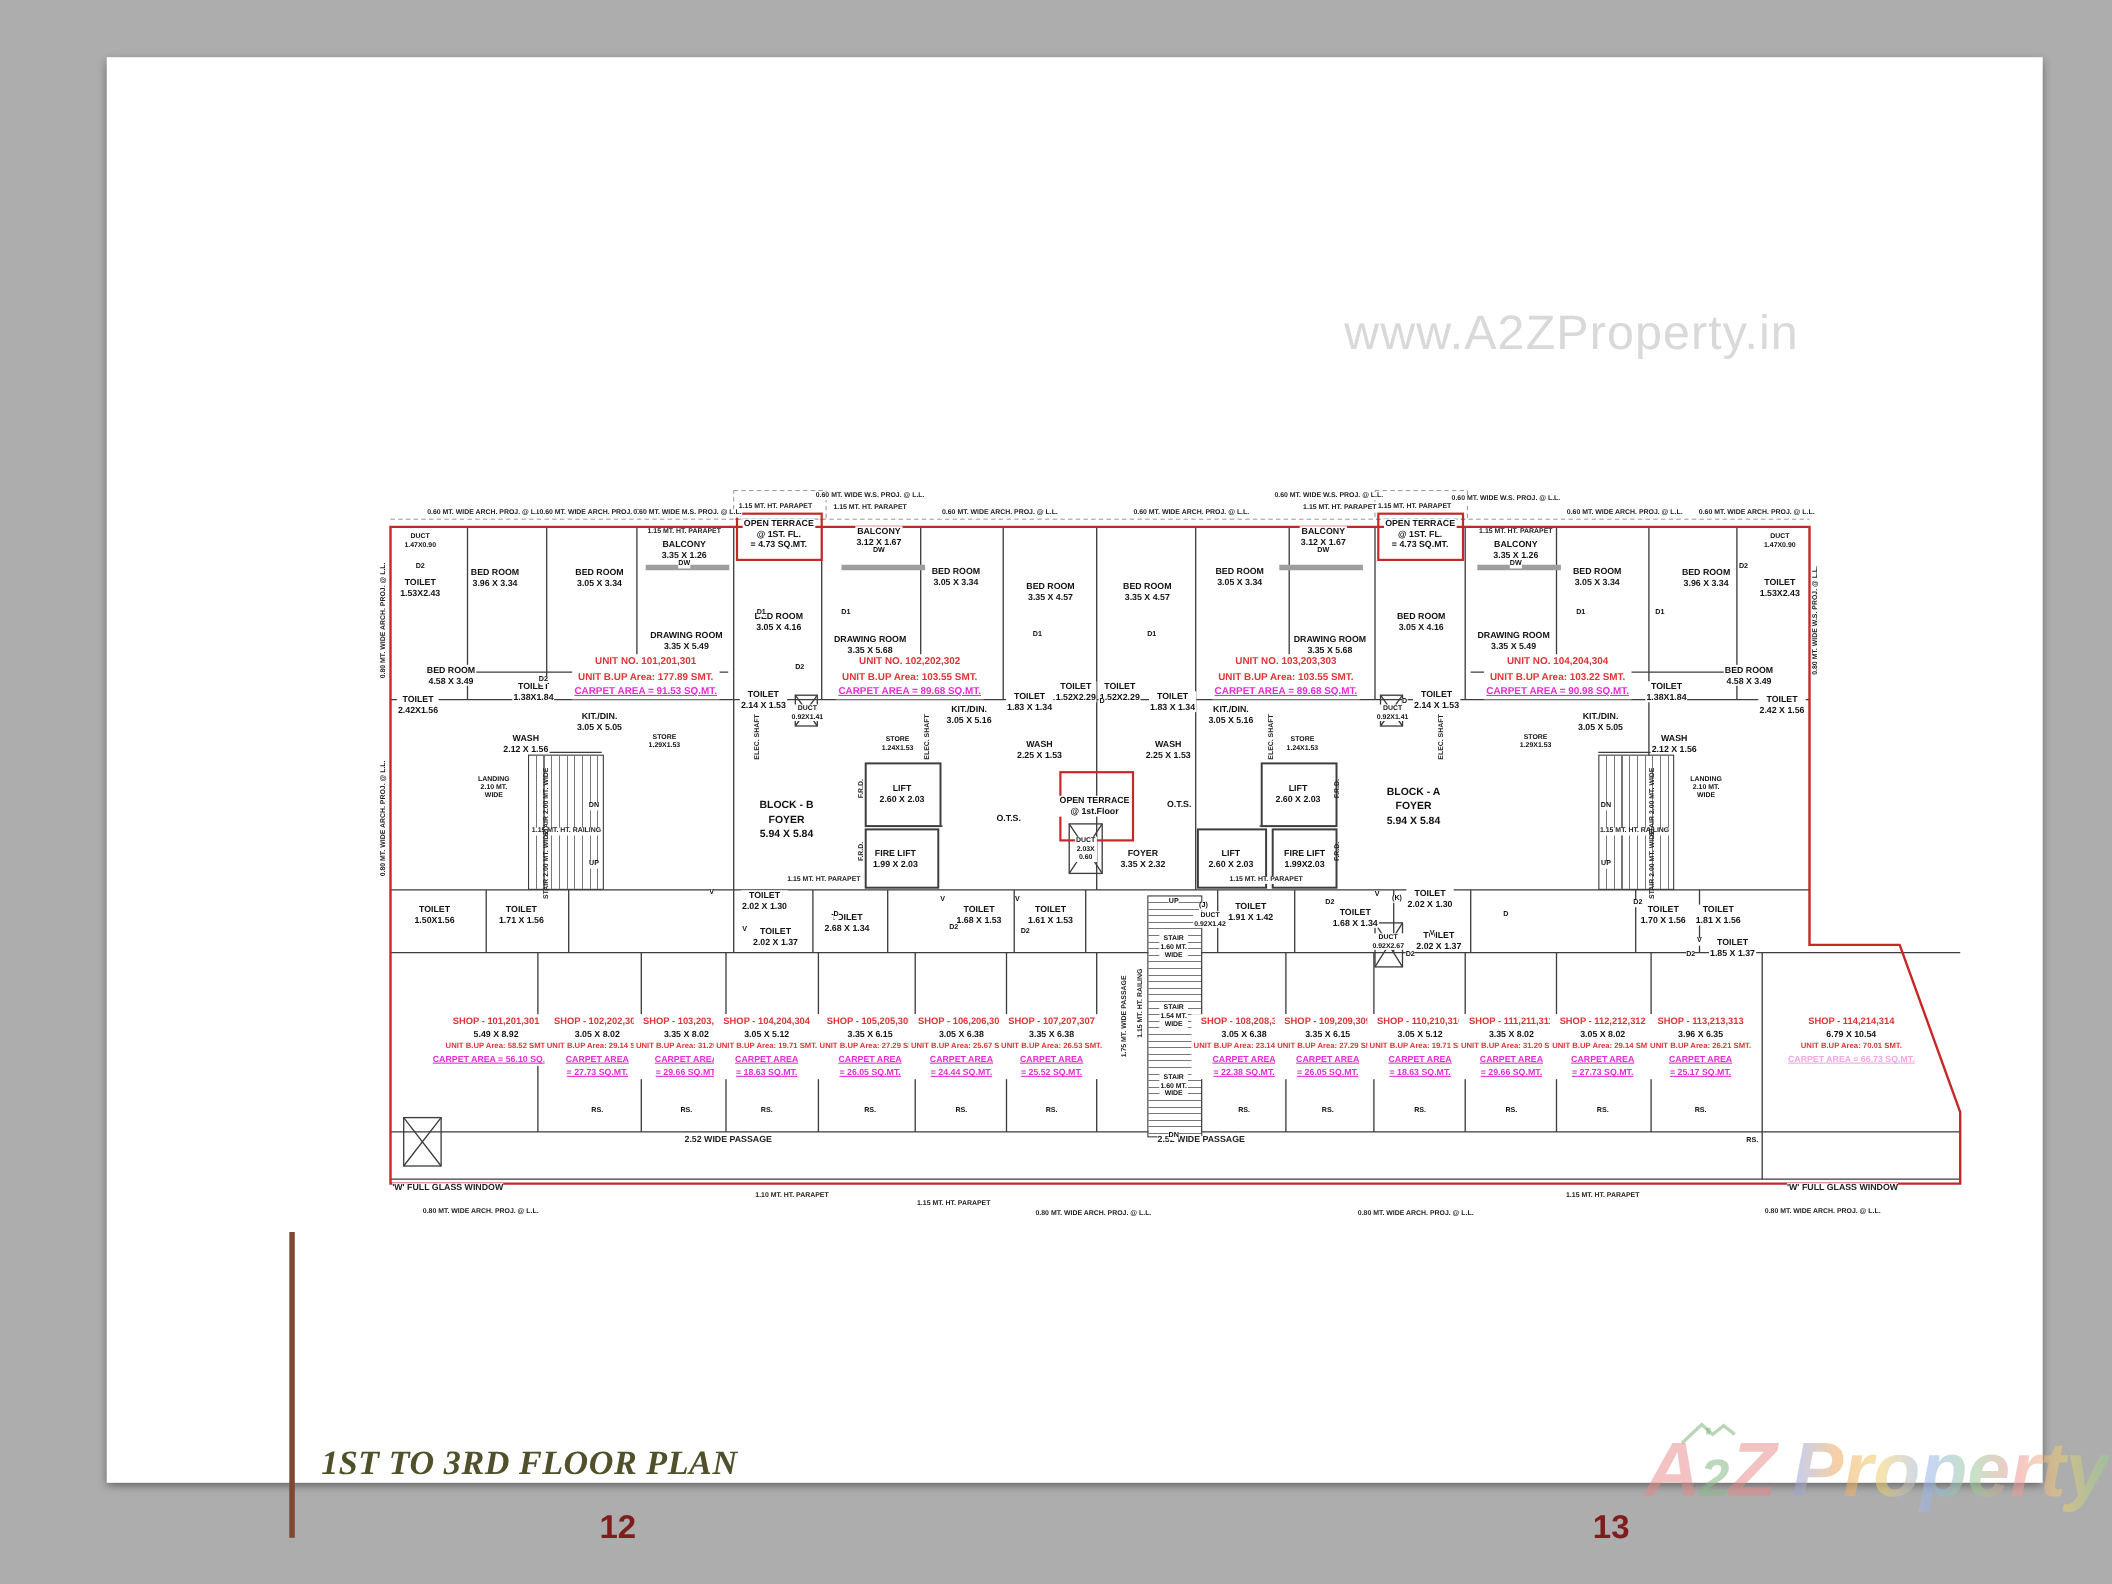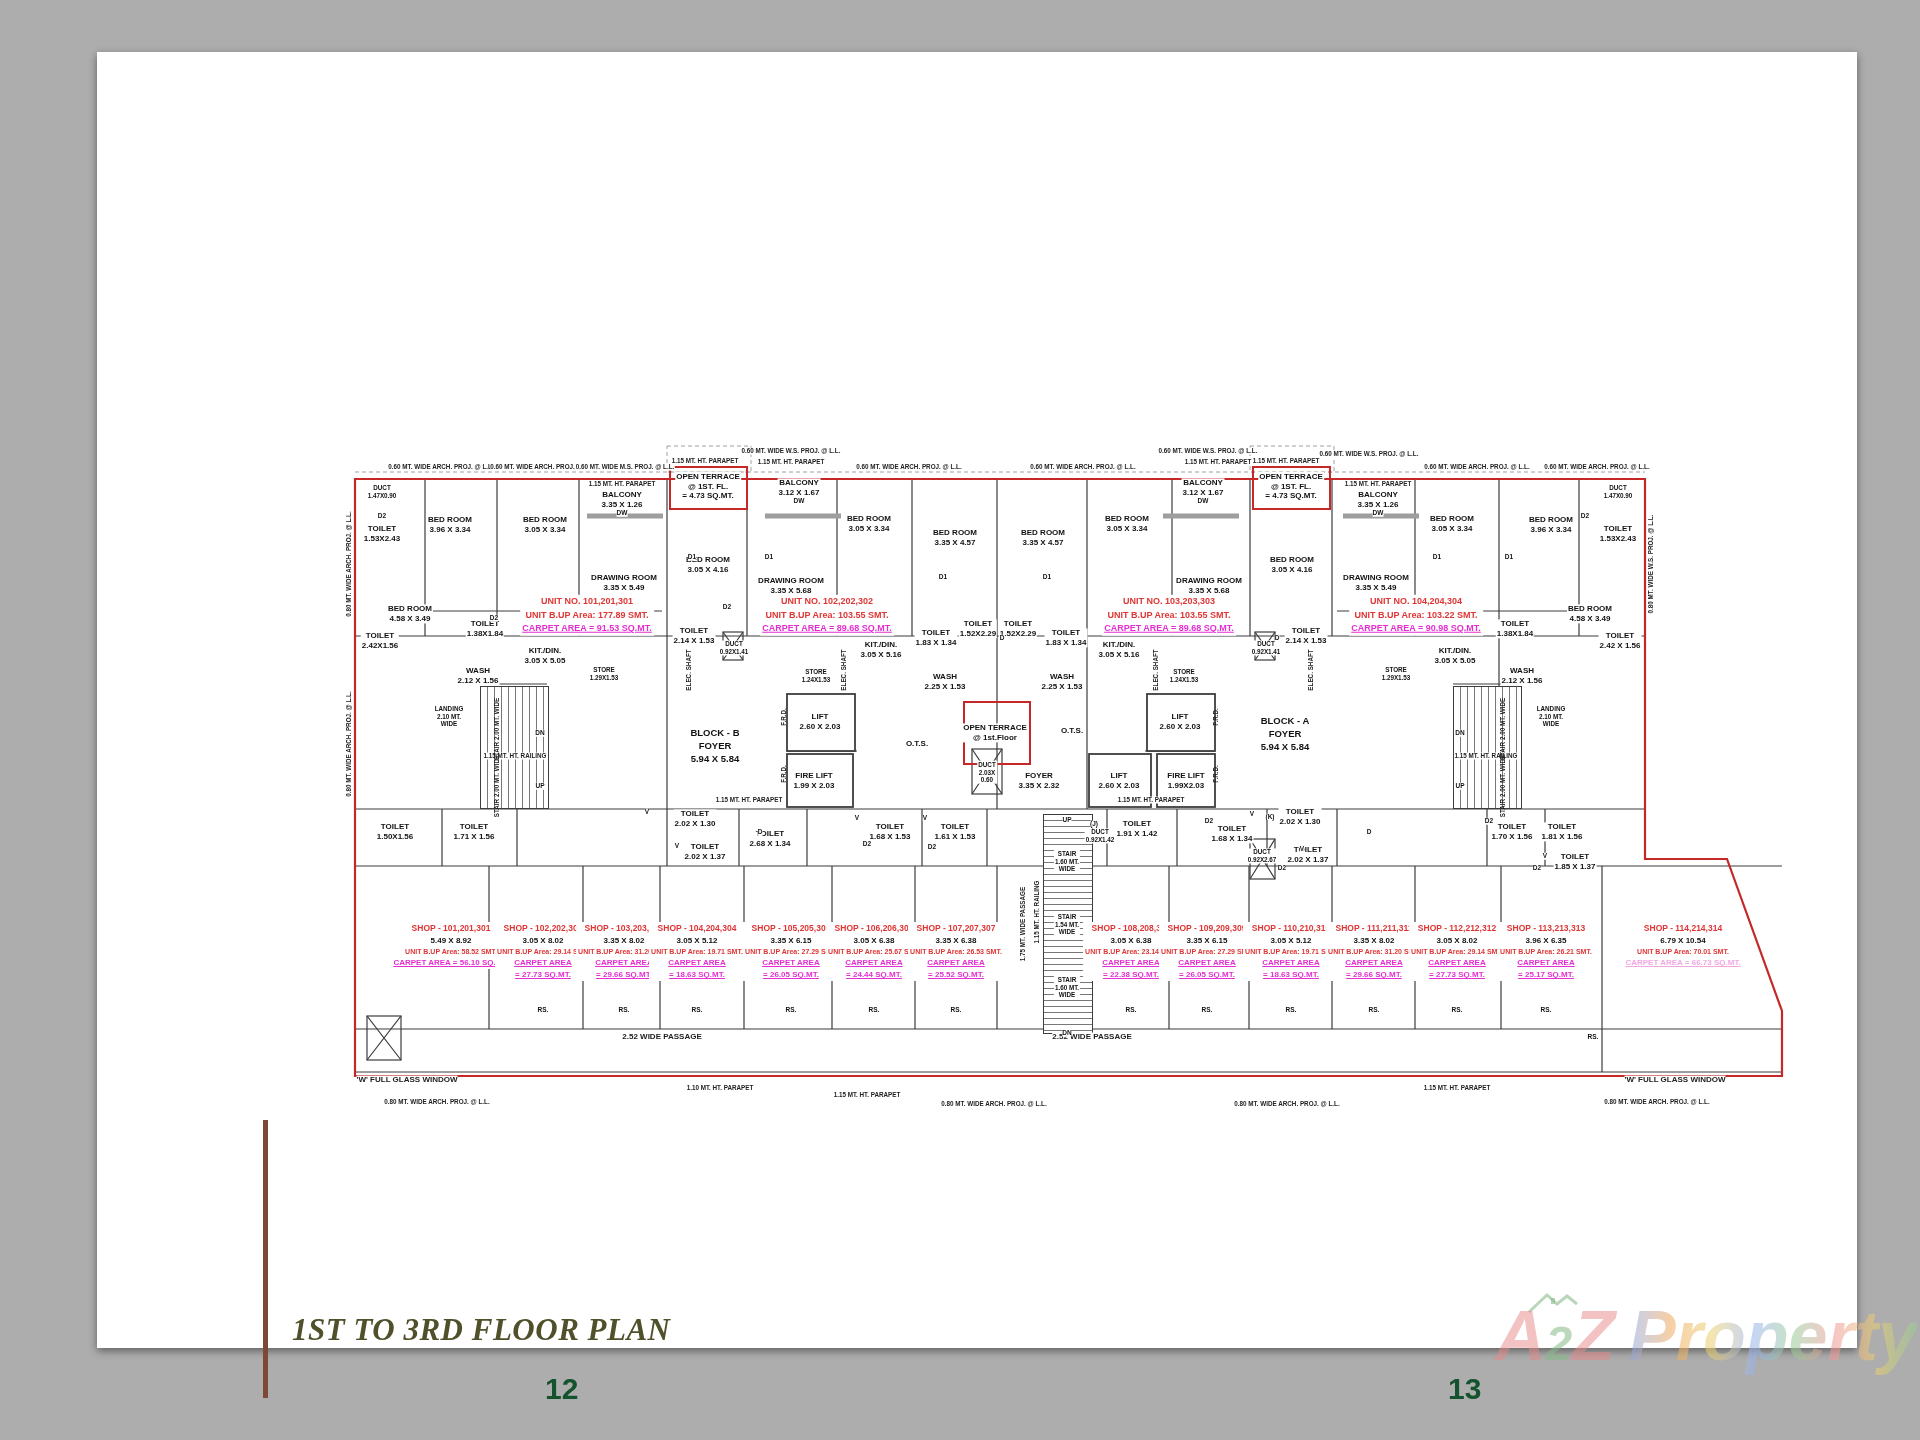--- a/index.html
+++ b/index.html
@@ -40,29 +40,30 @@
   #brown-bar{position:absolute;left:166px;top:1068px;width:5px;height:278px;background:#7d4936;}
   #floor-title{position:absolute;left:195px;top:1260px;font-family:"Liberation Serif",serif;
     font-style:italic;font-weight:700;font-size:31px;color:#50502a;letter-spacing:.5px;}
   #logo{position:absolute;left:1398px;top:1244px;font-weight:700;font-size:70px;white-space:nowrap;font-style:italic;}
   #logo .la{color:#e88888;opacity:.5;}
   #logo .l2{color:#88bb88;opacity:.55;font-size:48px;}
   #logo .lz{color:#e88888;opacity:.5;}
   #logo .lp{background:linear-gradient(90deg,#8fa8e8,#f0a860,#ecd070,#9ab4ee,#98cc98,#f09898,#ecd070,#98cc98);
     -webkit-background-clip:text;background-clip:text;color:transparent;opacity:.55;margin-left:14px;}
   #logo-roof{position:absolute;left:1430px;top:1238px;}
-  .pgnum{position:absolute;top:1372px;font-size:30px;font-weight:700;color:#14532d;}
+  .pgnum{position:absolute;top:1372px;font-size:30px;font-weight:700;color:#7f1d1d;}
   #pg-left{left:545px;}
   #pg-right{left:1448px;}
 </style>
 </head>
 <body>
 
 <div id="slide">
 
+  <div id="watermark">www.A2ZProperty.in</div>
 
   <div id="plan">
     <svg width="1445" height="715" viewBox="0 0 1445 715">
       <path class="dash" d="M8,68H1298"></path>
       <rect class="dash" x="320" y="42" width="84" height="26"></rect>
       <rect class="dash" x="903" y="42" width="84" height="26"></rect>
       <path class="w" d="M78,75V232M150,75V232M232,75V232M400,75V232M490,75V232M565,75V232M825,75V232M903,75V232M985,75V232M1068,75V232M1232,75V232M320,75V405M650,75V405M740,75V405M1152,75V405"></path>
       <path class="w" d="M8,232H1298M8,405H1298M8,462H1435M8,625H1435M8,668H1435"></path>
       <path class="w" d="M95,405V462M170,405V462M320,405V462M392,405V462M460,405V462M575,405V462M640,405V462M760,405V462M830,405V462M920,405V462M990,405V462M1140,405V462M1198,405V462"></path>
       <path class="w" d="M142,462V625M236,462V625M313,462V625M397,462V625M485,462V625M568,462V625M650,462V625M745,462V625M822,462V625M902,462V625M985,462V625M1068,462V625M1154,462V625M1255,462V668"></path>

